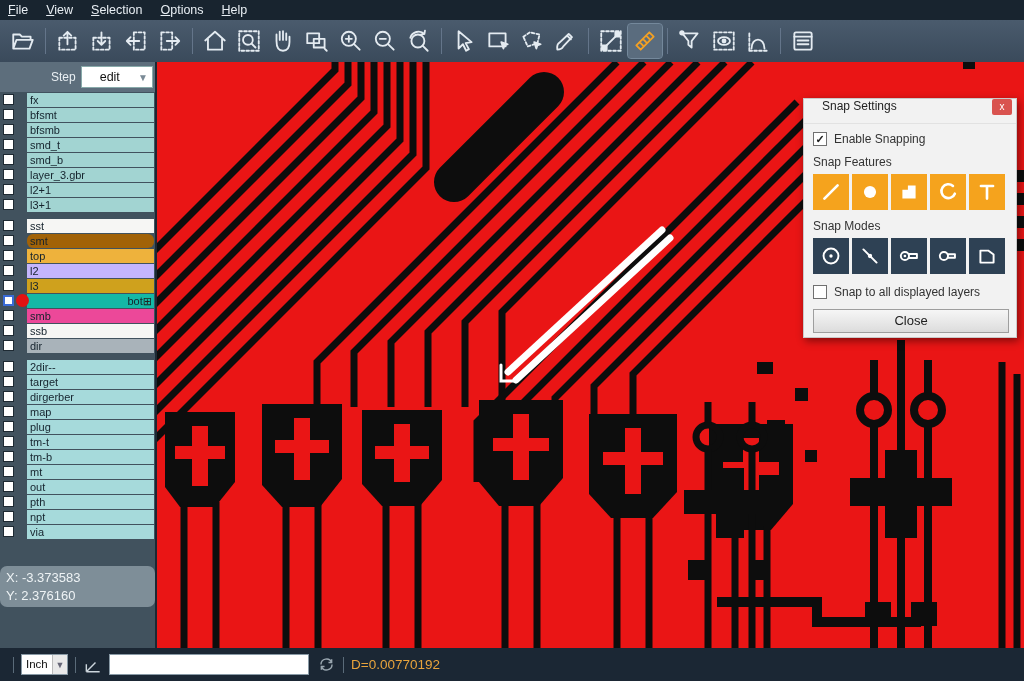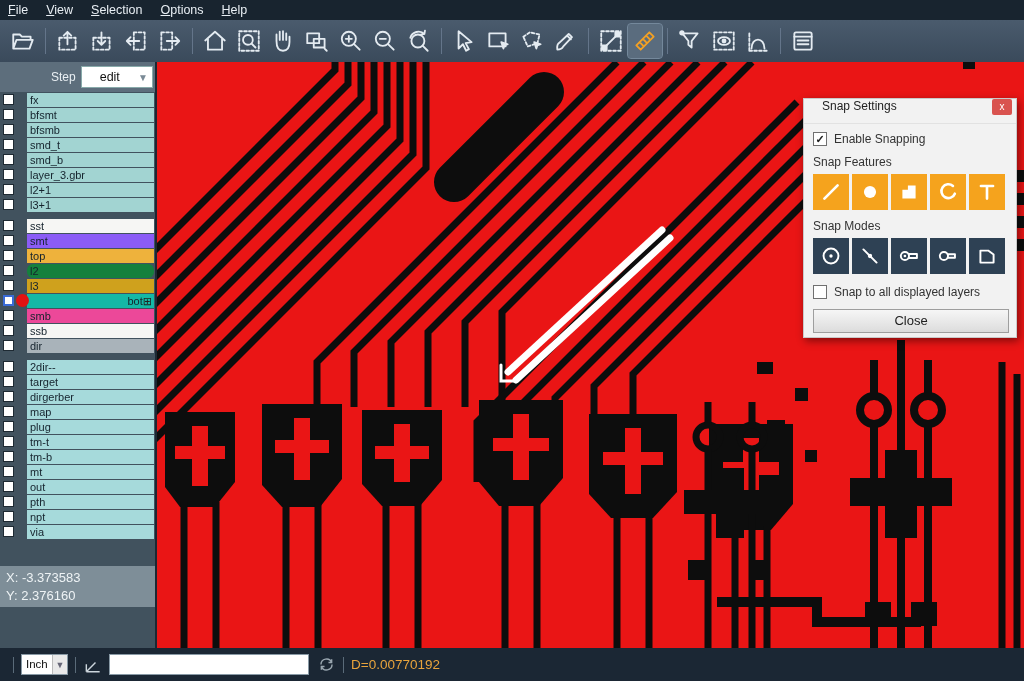--- a/index.html
+++ b/index.html
@@ -35,21 +35,21 @@
   .lrow { display:flex; align-items:center; height:15px; margin-top:0; position:relative; }
   .gap { height:6px; }
   .cb { width:11px; height:11px; background:#fff; border:1px solid #1e2a33; margin-left:3px; flex:none; }
   .cb.sel { border:2px solid #3a6bd6; }
   .dot { position:absolute; left:16px; top:1px; width:13px; height:13px; border-radius:50%; background:#e21212; }
   .lbl { flex:1; margin-left:13px; margin-right:1px; height:14px; line-height:14px; font-size:11px;
          color:#15232d; padding-left:3px; overflow:hidden; white-space:nowrap; display:flex; }
   .lbl .txt { flex:1; }
   .gridicon { font-size:11px; color:#222; margin-right:2px; line-height:14px; }
   #sidebottom { position:absolute; left:0; bottom:41px; width:155px; height:41px; background:#7e8e98;
-                color:#eef3f5; font-size:13px; padding:3px 0 0 6px; line-height:18px; }
+                color:#eef3f5; font-size:13px; padding:3px 0 0 6px; line-height:18px;border-radius:7px; }
 
   
   #canvas-wrap { position:absolute; left:157px; top:62px; width:867px; height:586px; background:#ea1515; }
 
   
   #snap-dialog { position:absolute; left:803px; top:98px; width:214px; height:240px; background:#f2f2f2;
                  border:1px solid #c9c9c9; box-shadow:2px 3px 8px rgba(0,0,0,.45); }
   #snap-title { height:25px; display:flex; align-items:flex-start; padding:0 4px 0 18px; border-bottom:1px solid #e2e2e2; }
   #snap-title .t { flex:1; font-size:12px; color:#222; }
   #snap-close { width:20px; height:16px; background:#d9534f; border-radius:2px; color:#fff; font-size:10px;
@@ -273,29 +273,29 @@
           <span class="cb"></span>
           <span class="lbl" style="background-color: rgb(162, 212, 210);">l3+1</span>
         </div>
       <div class="gap"></div>
       <div class="lrow">
           <span class="cb"></span>
           <span class="lbl" style="background-color: rgb(246, 246, 244);">sst</span>
         </div>
       <div class="lrow">
           <span class="cb"></span>
-          <span class="lbl" style="background-color: #8b5cf6;">smt</span>
+          <span class="lbl" style="background-color: #a16207; border-radius: 6px;">smt</span>
         </div>
       <div class="lrow">
           <span class="cb"></span>
           <span class="lbl" style="background-color: rgb(238, 178, 60);">top</span>
         </div>
       <div class="lrow">
           <span class="cb"></span>
-          <span class="lbl" style="background-color: #15803d; border-radius: 6px;">l2</span>
+          <span class="lbl" style="background-color: #c4b5fd;">l2</span>
         </div>
       <div class="lrow">
           <span class="cb"></span>
           <span class="lbl" style="background-color: rgb(207, 161, 29);">l3</span>
         </div>
       <div class="lrow">
         <span class="cb sel"></span>
         <span class="dot"></span>
         <span class="lbl" style="background-color: #14b8a6; text-align: right;">
             <span class="txt">bot</span>

